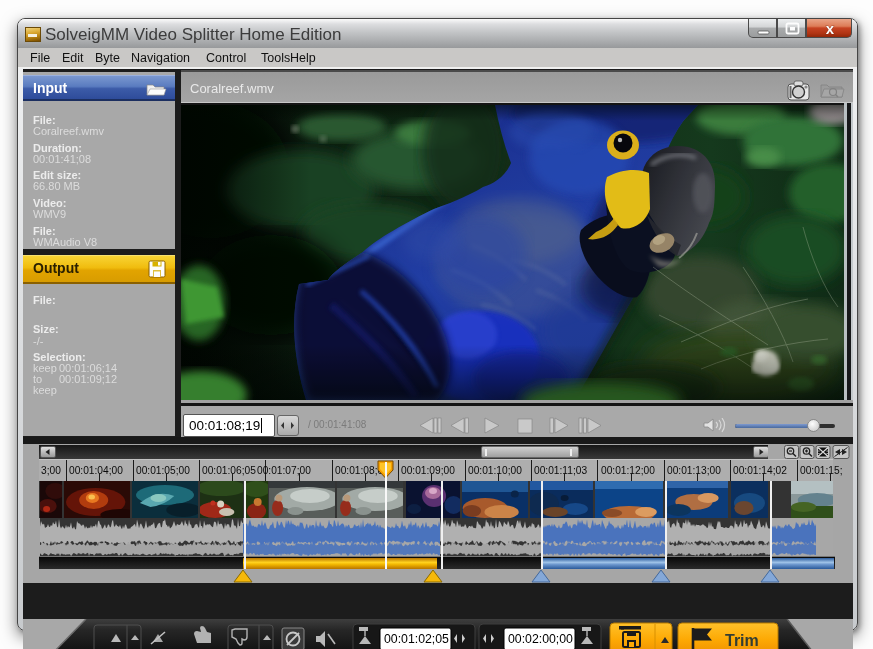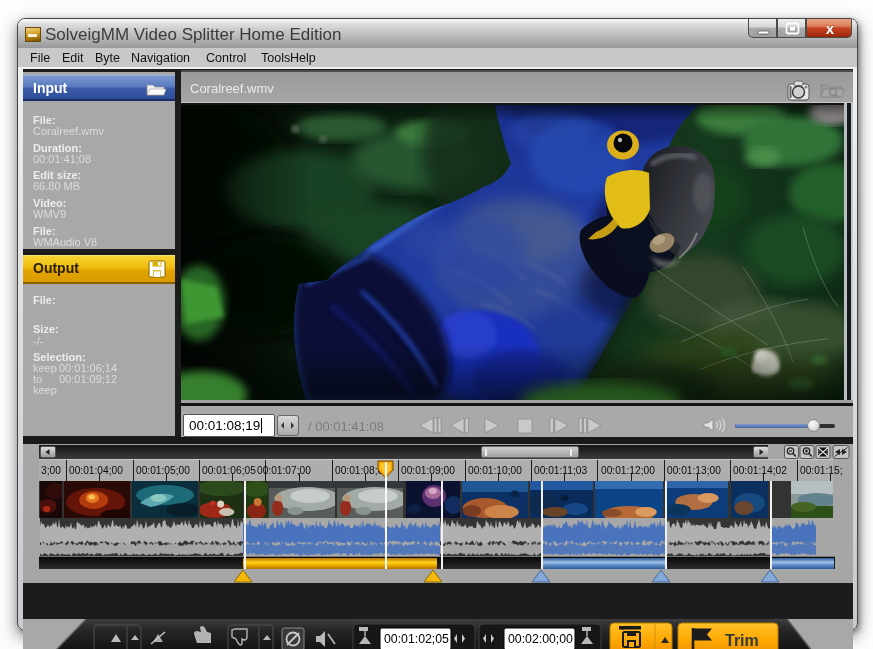--- a/index.html
+++ b/index.html
@@ -48,21 +48,21 @@
    background:linear-gradient(#9a9a9a, #a5a5a5); border-top:2px solid #4a4a4a; border-bottom:1px solid #c8c8c8; }
 #vtitle { position:absolute; left:9px; top:9px; font-size:13px; color:#e9e9e9; }
 #video { position:absolute; left:0px; top:35px; width:663px; height:295px; background:#12301a; }
 #vright { position:absolute; left:663px; top:33px; width:9px; height:297px;
    background:linear-gradient(90deg,#b9bfc2 0 3px, #17181a 3px 7px, #c4c9cc 7px); }
 #vctrl { position:absolute; left:0; top:333px; width:672px; height:34px; background:#a9a9a9; border-top:3px solid #141414; }
 #tcbox { position:absolute; left:2px; top:8px; width:92px; height:23px; background:#fff;
   border:1px solid #555; border-radius:2px; font-size:13.5px; color:#000; padding:3px 0 0 5px; }
 #tcspin { position:absolute; left:96px; top:9px; width:22px; height:21px;
   background:linear-gradient(#d8d8d8,#aaa); border:1px solid #666; border-radius:3px; }
-#tctotal { position:absolute; left:127px; top:13px; font-size:13px; color:#7b7b7b; }
+#tctotal { position:absolute; left:127px; top:13px; font-size:10px; color:#7b7b7b; }
 #tl { position:absolute; left:23px; top:444px; width:830px; height:139px; background:#a6a6a6; }
 #tlsb { position:absolute; left:16px; top:1px; width:794px; height:14px; }
 #ruler { position:absolute; left:16px; top:15px; width:794px; height:22px; background:#aeaeae; border-top:1px solid #c4c4c4; }
 .rtick { position:absolute; top:0; width:1px; height:21px; background:#1a1a1a; }
 .rtick2 { position:absolute; top:13px; width:1px; height:8px; background:#1a1a1a; }
 .rlab { position:absolute; top:5px; font-size:10.2px; color:#0a0a0a; }
 #film { position:absolute; left:16px; top:37px; width:794px; height:37px; background:#333; }
 #wave { position:absolute; left:16px; top:74px; width:794px; height:38px; }
 #bartrack { position:absolute; left:16px; top:112px; width:796px; height:13px; background:linear-gradient(#090909,#2a2a2a); border-top:1px solid #777; overflow:hidden; }
 .selbar { position:absolute; top:1px; height:11px; }

